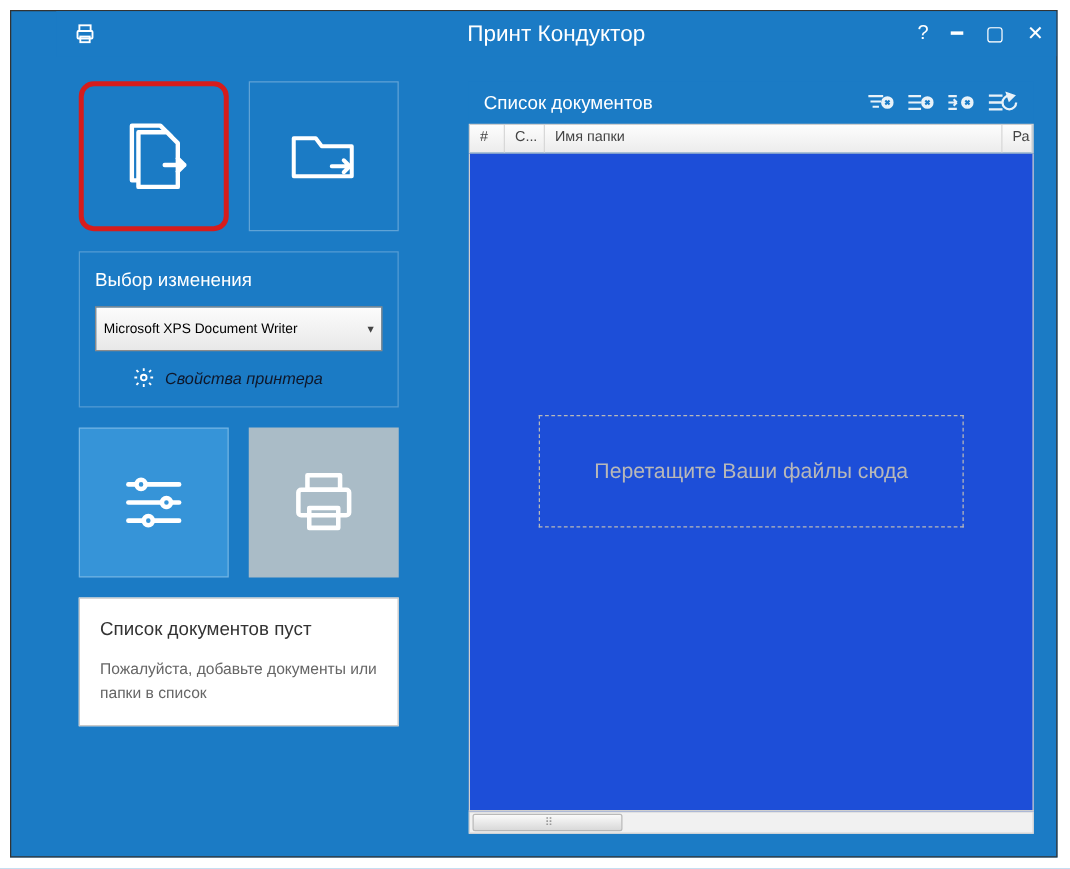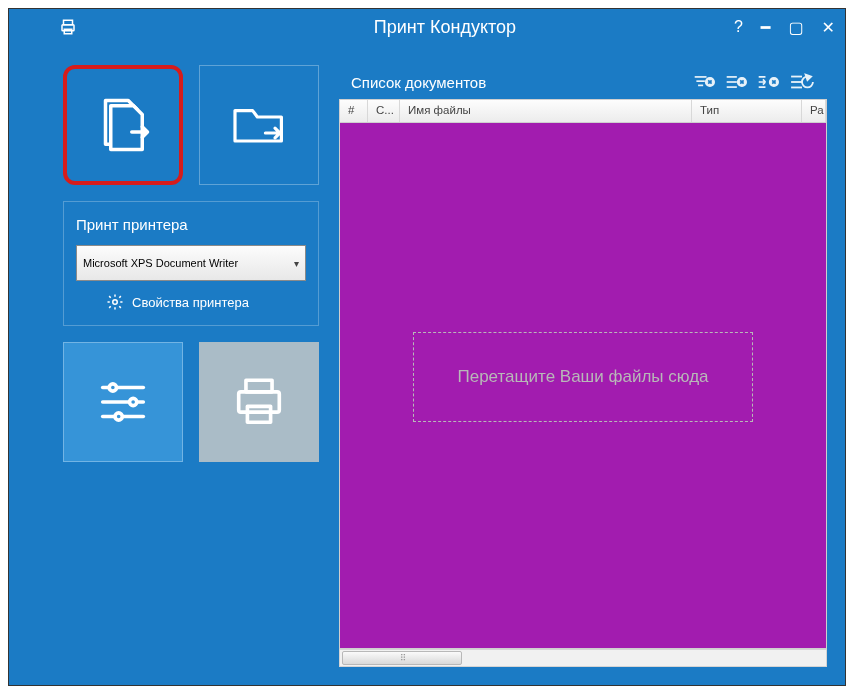--- a/index.html
+++ b/index.html
@@ -14,32 +14,32 @@
 .sidebar { width: 256px; display: flex; flex-direction: column; gap: 16px; }
 .tile-row { display: flex; gap: 16px; }
 .tile { width: 120px; height: 120px; background: #1b7bc5; border: 1px solid rgba(255,255,255,.3); display: flex; align-items: center; justify-content: center; cursor: pointer; }
 .tile.highlighted { border: 4px solid #d61c1c; border-radius: 12px; }
 .tile.light { background: #3694d8; }
 .tile.grey { background: #aabcc7; border: none; cursor: default; }
 .panel { background: #1b7bc5; border: 1px solid rgba(255,255,255,.25); padding: 14px 12px; color: #fff; }
 .panel-title { font-size: 15px; font-weight: 400; margin-bottom: 12px; }
 .select-wrap { background: linear-gradient(#fcfcfc,#e8e8e8); border: 1px solid #8a8a8a; height: 36px; display: flex; align-items: center; padding: 0 6px; color: #000; font-size: 11px; position: relative; cursor: pointer; }
 .select-wrap::after { content: "▾"; position: absolute; right: 6px; color: #444; font-size: 10px; }
-.printer-props { display: flex; align-items: center; gap: 8px; margin-top: 12px; color: #ffffff; font-size: 13px; cursor: pointer; justify-content: flex-start; padding-left: 30px;}
+.printer-props { display: flex; align-items: center; gap: 8px; margin-top: 12px; color: #0f172a; font-size: 13px; cursor: pointer; justify-content: flex-start; padding-left: 30px; font-style: italic;}
 .status-card { background: #fff; border: 1px solid #c9c9c9; padding: 16px 16px; color: #333; }
 .status-title { font-size: 15px; margin-bottom: 14px; }
 .status-msg { font-size: 12.5px; color: #666; line-height: 1.5; }
-.main { flex: 1; display: flex; flex-direction: column; }
+.main { flex: 1; display: flex; flex-direction: column; margin-left: 36px; }
 .doclist-header { height: 34px; background: #1b7bc5; display: flex; align-items: center; color: #fff; padding: 0 12px; gap: 10px; }
 .doclist-header .label { font-size: 15px; font-weight: 400; flex: 1; }
 .doclist-header .hicon { cursor: pointer; opacity: .9; }
 .table-head { height: 24px; background: linear-gradient(#fdfdfd,#ececec); border: 1px solid #cfcfcf; display: flex; font-size: 11.5px; color: #444; }
 .table-head > div { border-right: 1px solid #d8d8d8; padding: 4px 8px; }
 .col-num { width: 28px; } .col-c { width: 32px; } .col-name { flex: 1; } .col-date { width: 120px; } .col-type { width: 110px; } .col-size { width: 24px; text-align:center; }
-.table-body { flex: 1; background: #a21caf; border: 1px solid #cfcfcf; border-top: none; position: relative; text-decoration: underline; }
+.table-body { flex: 1; background: #1d4ed8; border: 1px solid #cfcfcf; border-top: none; position: relative; text-decoration: underline; }
 .dropzone { position: absolute; top: 50%; left: 50%; transform: translate(-50%,-60%); width: 340px; height: 90px; border: 1px dashed #b8b8b8; color: #b8b8b8; font-size: 17px; display: flex; align-items: center; justify-content: center; text-align: center; line-height: 1.6; }
 .hscroll { height: 18px; background: #f1f1f1; border: 1px solid #d4d4d4; display: flex; align-items: center; }
 .hscroll .thumb { width: 120px; height: 14px; margin-left: 2px; background: linear-gradient(#fafafa,#d9d9d9); border: 1px solid #b8b8b8; border-radius: 2px; position: relative; }
 .hscroll .thumb::after { content: "⠿"; position: absolute; left: 50%; top: 50%; transform: translate(-50%,-55%); color: #999; font-size: 9px; letter-spacing: -2px; }
 svg { display: block; }
 </style>
 </head>
 <body>
 
 <div class="window">
@@ -73,21 +73,21 @@
         </div>
         <div class="tile">
           <svg width="64" height="64" viewBox="0 0 80 80" fill="none" stroke="#fff" stroke-width="4" stroke-linejoin="round">
             <path d="M10 22 h22 l6 8 h30 v30 H10 Z"></path>
             <path d="M48 50 h18 m-6 -6 l6 6 -6 6" stroke-linecap="round"></path>
           </svg>
         </div>
       </div>
 
       <div class="panel">
-        <div class="panel-title">Принт принтера</div>
+        <div class="panel-title">Выбор изменения</div>
         <div class="select-wrap">
           <span>Microsoft XPS Document Writer</span>
         </div>
         <div class="printer-props">
           <span>
             <svg width="18" height="18" viewBox="0 0 24 24" fill="none" stroke="#fff" stroke-width="2">
                 <circle cx="12" cy="12" r="3"></circle>
                 <path d="M12 2v3M12 19v3M4.2 4.2l2.1 2.1M17.7 17.7l2.1 2.1M2 12h3M19 12h3M4.2 19.8l2.1-2.1M17.7 6.3l2.1-2.1"></path>
               </svg>
           </span>
@@ -108,20 +108,24 @@
         </div>
         <div class="tile grey">
           <svg width="58" height="58" viewBox="0 0 80 80" fill="none" stroke="#fff" stroke-width="5" stroke-linejoin="round">
             <rect x="22" y="10" width="36" height="16"></rect>
             <rect x="12" y="26" width="56" height="28" rx="3"></rect>
             <rect x="24" y="46" width="32" height="22"></rect>
           </svg>
         </div>
       </div>
 
+      <div class="status-card">
+        <div class="status-title">Список документов пуст</div>
+        <div class="status-msg">Пожалуйста, добавьте документы или папки в список</div>
+      </div>
 
     </div>
 
     <div class="main">
       <div class="doclist-header">
         <span class="label">Список документов</span>
         <span class="hicon">
           <svg width="22" height="18" viewBox="0 0 26 20" stroke="#fff" stroke-width="2" fill="none">
               <line x1="2" y1="4" x2="16" y2="4"></line>
               <line x1="4" y1="9" x2="14" y2="9"></line>
@@ -156,22 +160,21 @@
               <line x1="2" y1="17" x2="14" y2="17" fill="none"></line>
               <path d="M26 11 A6 6 0 1 1 20 5" fill="none"></path>
               <polygon points="18,3 24,5 20,9"></polygon>
             </svg>
         </span>
       </div>
 
       <div class="table-head">
         <div class="col-num">#</div>
         <div class="col-c">С...</div>
-        <div class="col-name">Имя файлы</div>
-        <div class="col-type">Тип</div>
+        <div class="col-name">Имя папки</div>
         <div class="col-size">Ра</div>
       </div>
 
       <div class="table-body">
         <div class="dropzone">
           <div>
             <span>Перетащите Ваши файлы сюда</span><br>
           </div>
         </div>
       </div>

